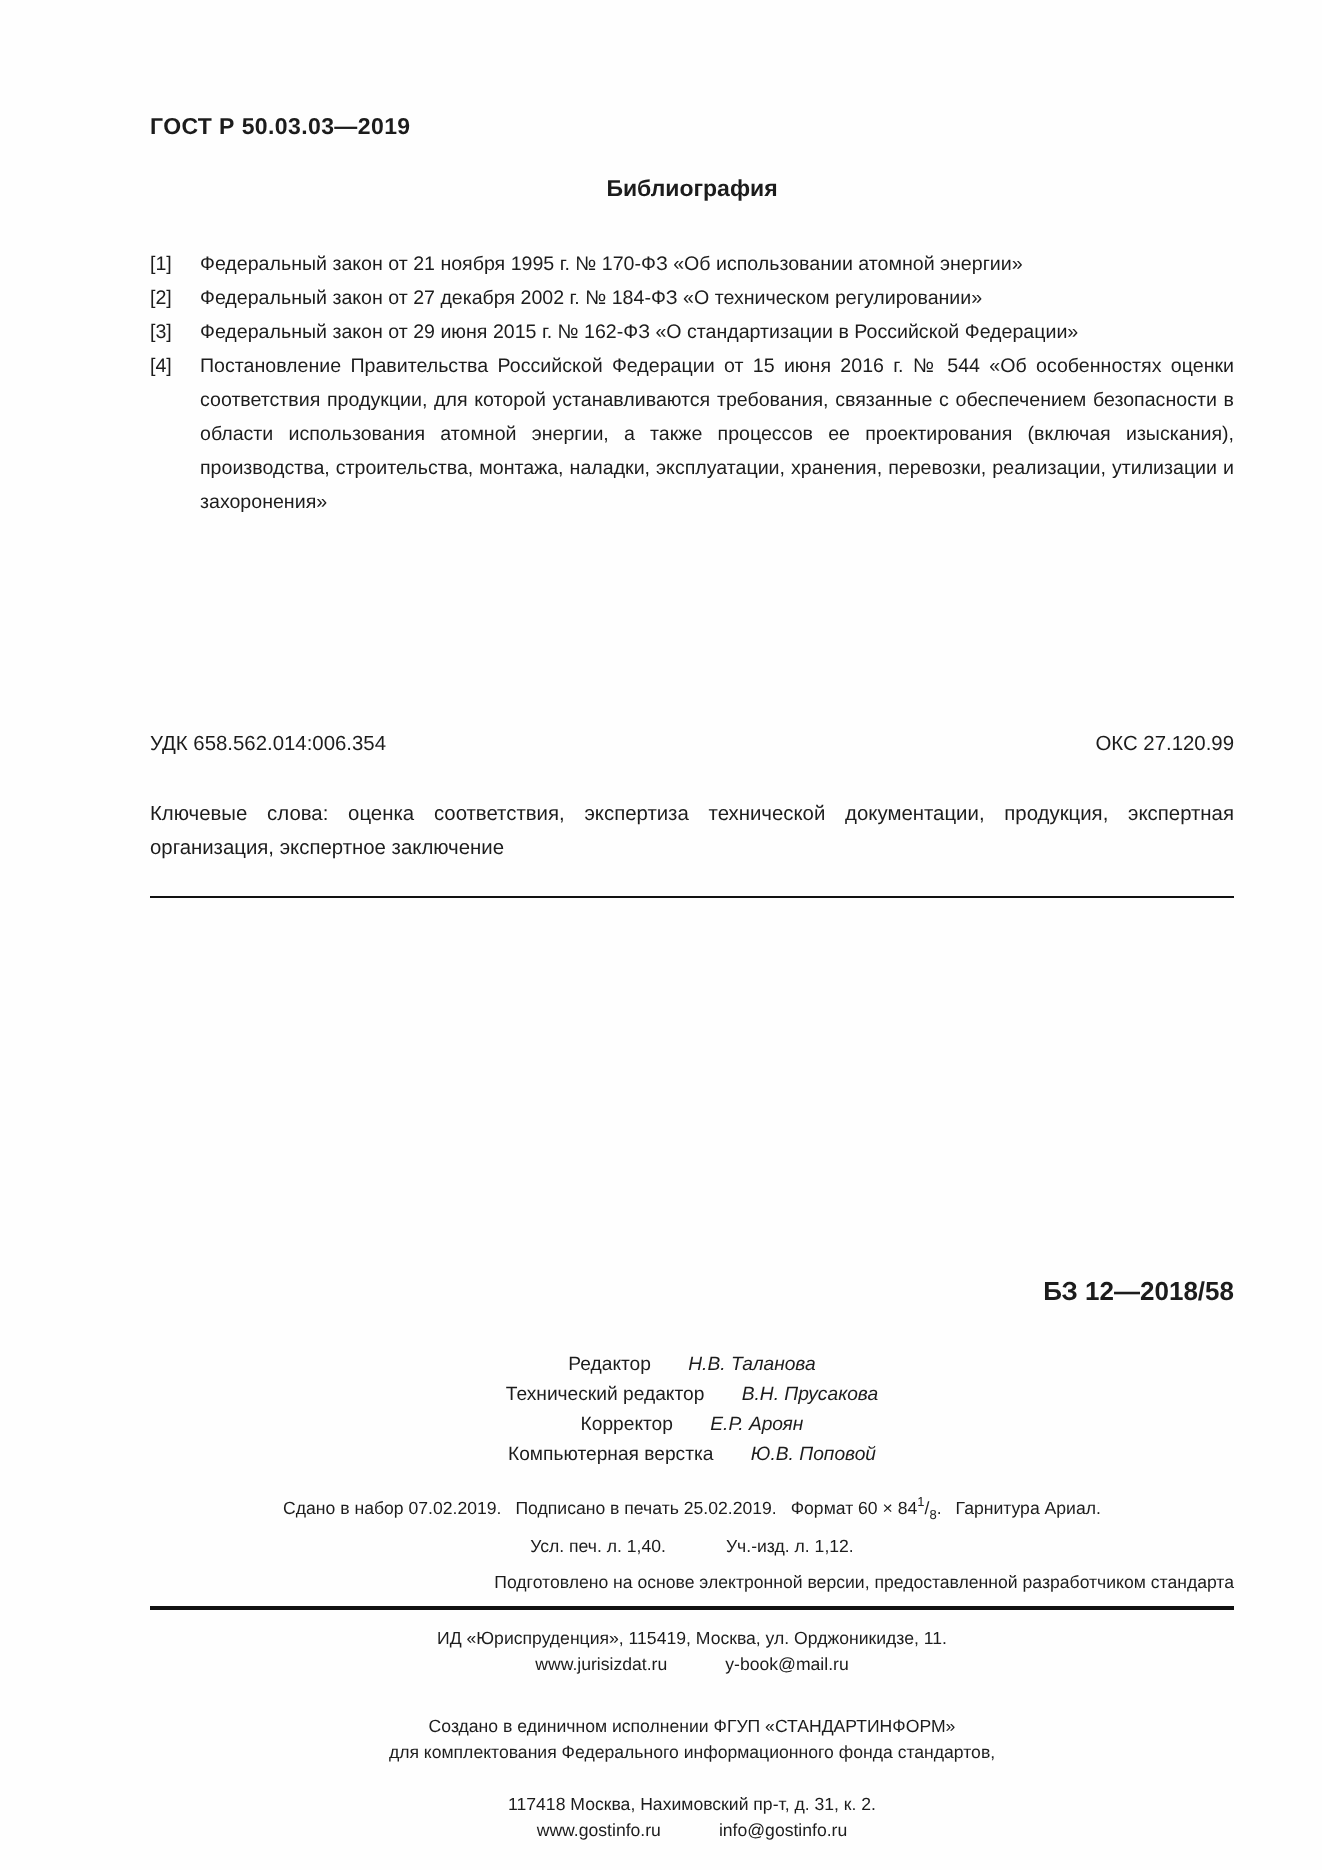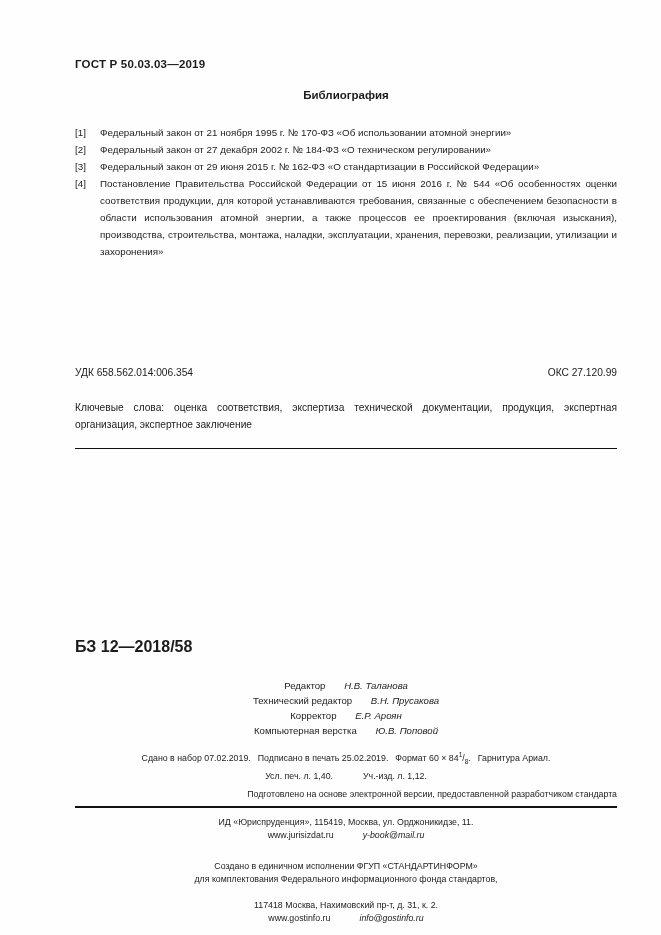--- a/index.html
+++ b/index.html
@@ -41,43 +41,43 @@
     font-size: 10.2px; line-height: 17px;
     text-align: justify;
   }
   .rule-1 {
     margin-top: 15px;
     border: 0; border-top: 1.5px solid #111;
     width: 100%;
   }
   .bz-code {
     margin-top: 189px;
-    text-align: left;
-    font-size: 16px; font-weight: bold;
+    text-align: right;
+    font-size: 13px; font-weight: bold;
   }
   .staff-block { margin-top: 22px; text-align: center; font-size: 9.6px; line-height: 15px; }
   .staff-name { font-style: italic; margin-left: 16px; }
   .print-block { margin-top: 10px; text-align: center; font-size: 8.8px; line-height: 14px; }
   .seg { display: inline-block; }
   .seg + .seg { margin-left: 7px; }
   .seg-sm + .seg-sm { margin-left: 30px; }
   sup.frac-sup { font-size: 6.5px; vertical-align: super; }
   sub.frac-sub { font-size: 6.5px; vertical-align: sub; }
   .prepared-note { margin-top: 6px; text-align: right; font-size: 8.8px; }
   .rule-2 {
     margin-top: 7px;
     border: 0; border-top: 2px solid #111;
     width: 100%;
   }
   .publisher-block { text-align: center; font-size: 8.8px; }
   .pub-line { line-height: 13.5px; }
   .pub-line-1 { margin-top: 8px; }
   .pub-gap { margin-top: 17px; }
   .pub-gap-sm { margin-top: 12px; }
-  .pub-inline + .pub-inline { margin-left: 29px; font-style: italic; }
+  .pub-inline + .pub-inline { margin-left: 29px; }
 </style>
 </head>
 <body>
 
 <div class="page">
 
   <div class="doc-code">ГОСТ Р 50.03.03—2019</div>
 
   <div class="section-title">Библиография</div>
 

